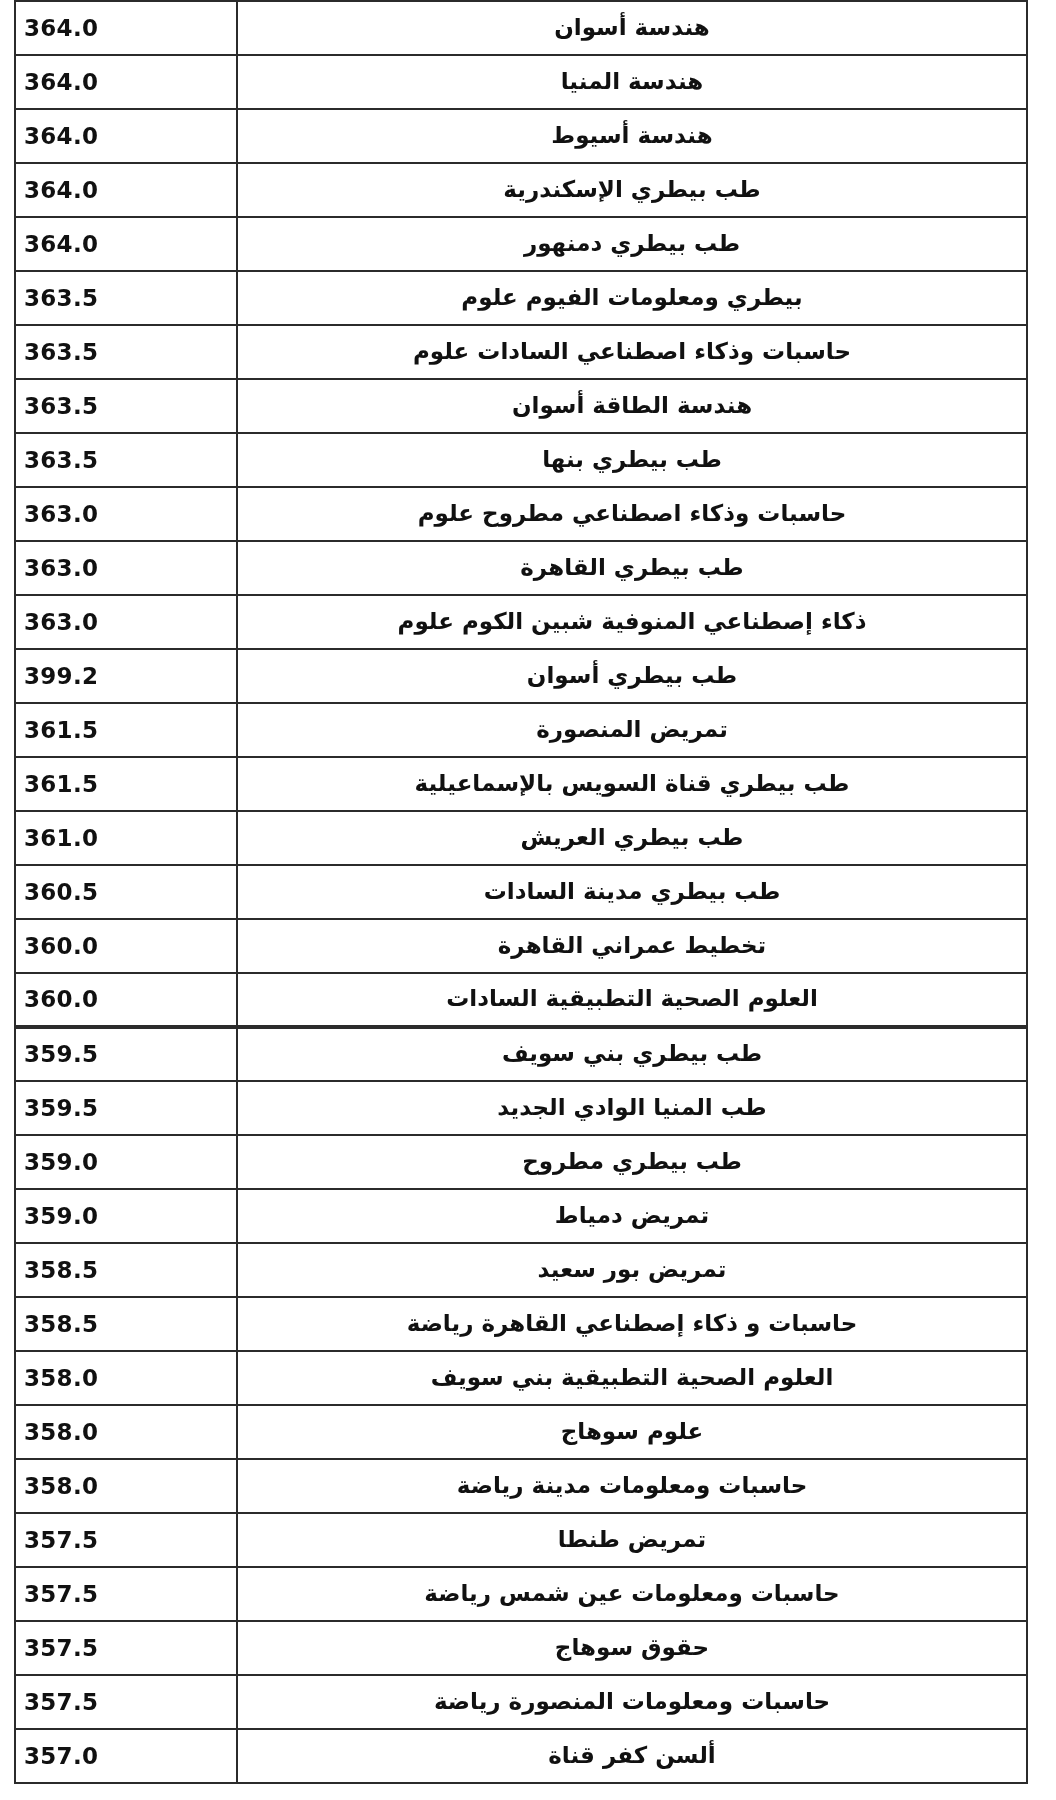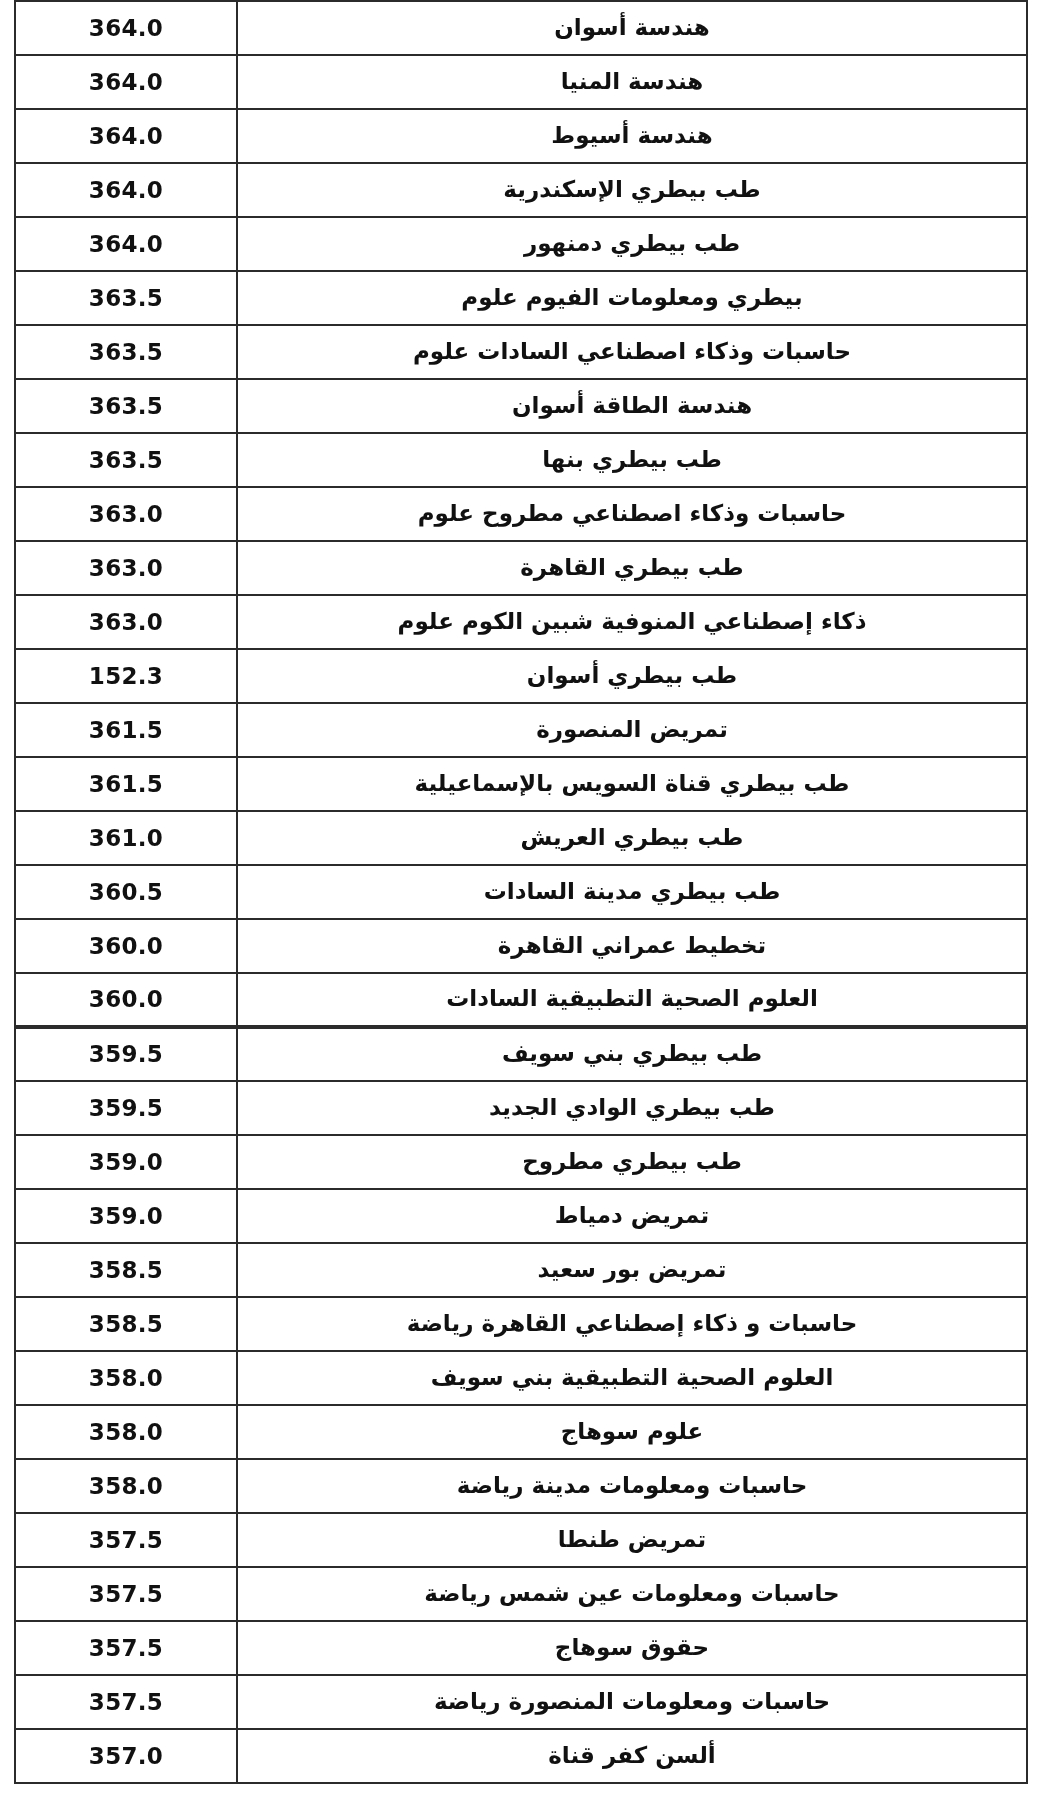--- a/index.html
+++ b/index.html
@@ -44,21 +44,20 @@
     background: #ffffff;
   }
   td.name-cell {
     text-align: center;
     direction: rtl;
     letter-spacing: 0px;
     font-size: 23.5px;
     line-height: 1.1;
   }
   td.score-cell {
-    text-align: center;
     direction: ltr;
     font-size: 25px;
     font-weight: bold;
     letter-spacing: 0.3px;
   }
   
   tr.group-break td {
     border-top-width: 4px;
   }
   tr.first-row td {
@@ -118,21 +117,21 @@
         <tr>
           <td class="name-cell">طب بيطري القاهرة</td>
           <td class="score-cell">363.0</td>
         </tr>
         <tr>
           <td class="name-cell">ذكاء إصطناعي المنوفية شبين الكوم علوم</td>
           <td class="score-cell">363.0</td>
         </tr>
         <tr>
           <td class="name-cell">طب بيطري أسوان</td>
-          <td class="score-cell">152.3</td>
+          <td class="score-cell">399.2</td>
         </tr>
         <tr>
           <td class="name-cell">تمريض المنصورة</td>
           <td class="score-cell">361.5</td>
         </tr>
         <tr>
           <td class="name-cell">طب بيطري قناة السويس بالإسماعيلية</td>
           <td class="score-cell">361.5</td>
         </tr>
         <tr>
@@ -149,21 +148,21 @@
         </tr>
         <tr>
           <td class="name-cell">العلوم الصحية التطبيقية السادات</td>
           <td class="score-cell">360.0</td>
         </tr>
         <tr class="group-break">
           <td class="name-cell">طب بيطري بني سويف</td>
           <td class="score-cell">359.5</td>
         </tr>
         <tr>
-          <td class="name-cell">طب بيطري الوادي الجديد</td>
+          <td class="name-cell">طب المنيا الوادي الجديد</td>
           <td class="score-cell">359.5</td>
         </tr>
         <tr>
           <td class="name-cell">طب بيطري مطروح</td>
           <td class="score-cell">359.0</td>
         </tr>
         <tr>
           <td class="name-cell">تمريض دمياط</td>
           <td class="score-cell">359.0</td>
         </tr>

